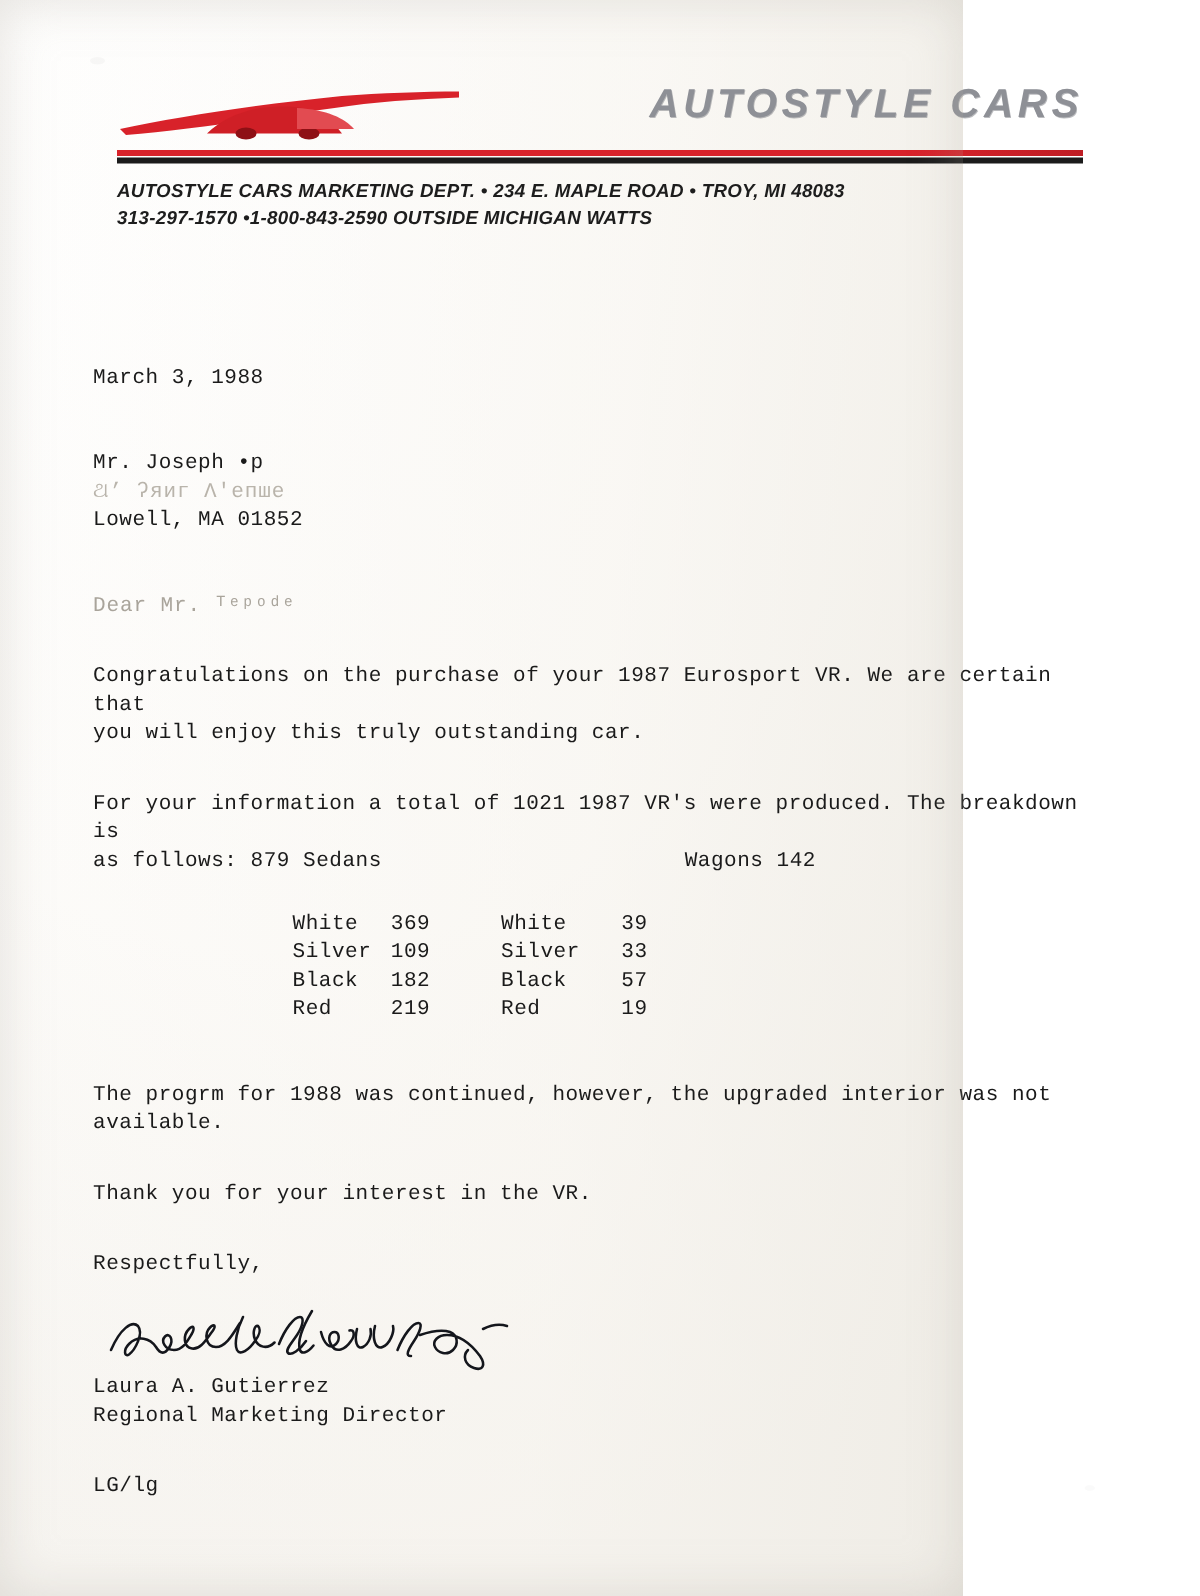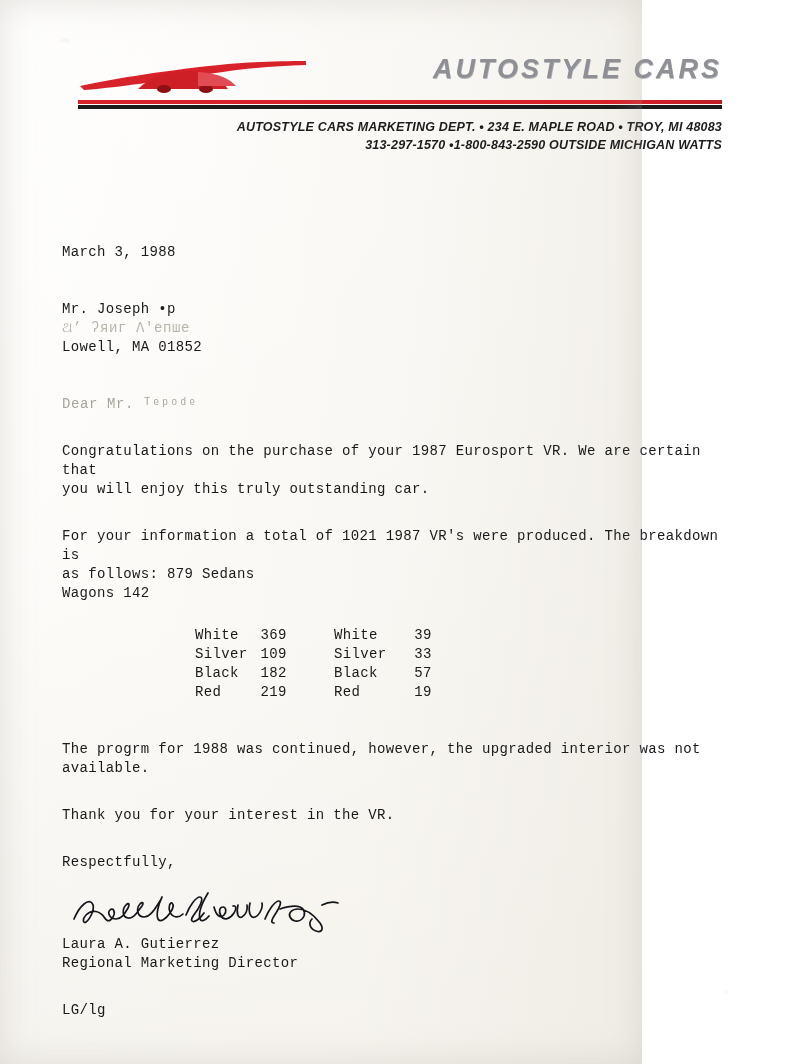--- a/index.html
+++ b/index.html
@@ -74,21 +74,21 @@
     margin-top: 2px;
   }
   .rule-black {
     height: 4px;
     background: #1b1b1b;
     margin-top: 1px;
     width: 100%;
   }
   .addr {
     margin-top: 9px;
-    text-align: right;
+    text-align: left;
     font-family: "Liberation Sans", sans-serif;
     font-style: italic;
     font-weight: bold;
     font-size: 12.5px;
     color: #1d1d1d;
     line-height: 1.45;
     letter-spacing: 0.2px;
   }
 
   
@@ -126,24 +126,23 @@
   .col-wagons { width: 250px; padding-left: 7px; box-sizing: border-box;}
   .trow {
     display: flex;
     line-height: 19px;
   }
   .tlabel { width: 66px; }
   .tval { width: 46px; text-align: center; }
 
   .subhead-row {
     display: flex;
-    flex-direction: column;
   }
   .subhead-sedans { width: 232px; }
-  .subhead-wagons { width: 250px; }
+  .subhead-wagons { width: 250px; text-align: right; }
 
   
   .sig {
     position: relative;
     height: 40px;
     margin: 4px 0 0 0;
   }
   .sig svg { position: absolute; left: 4px; top: -6px; }
 
   

